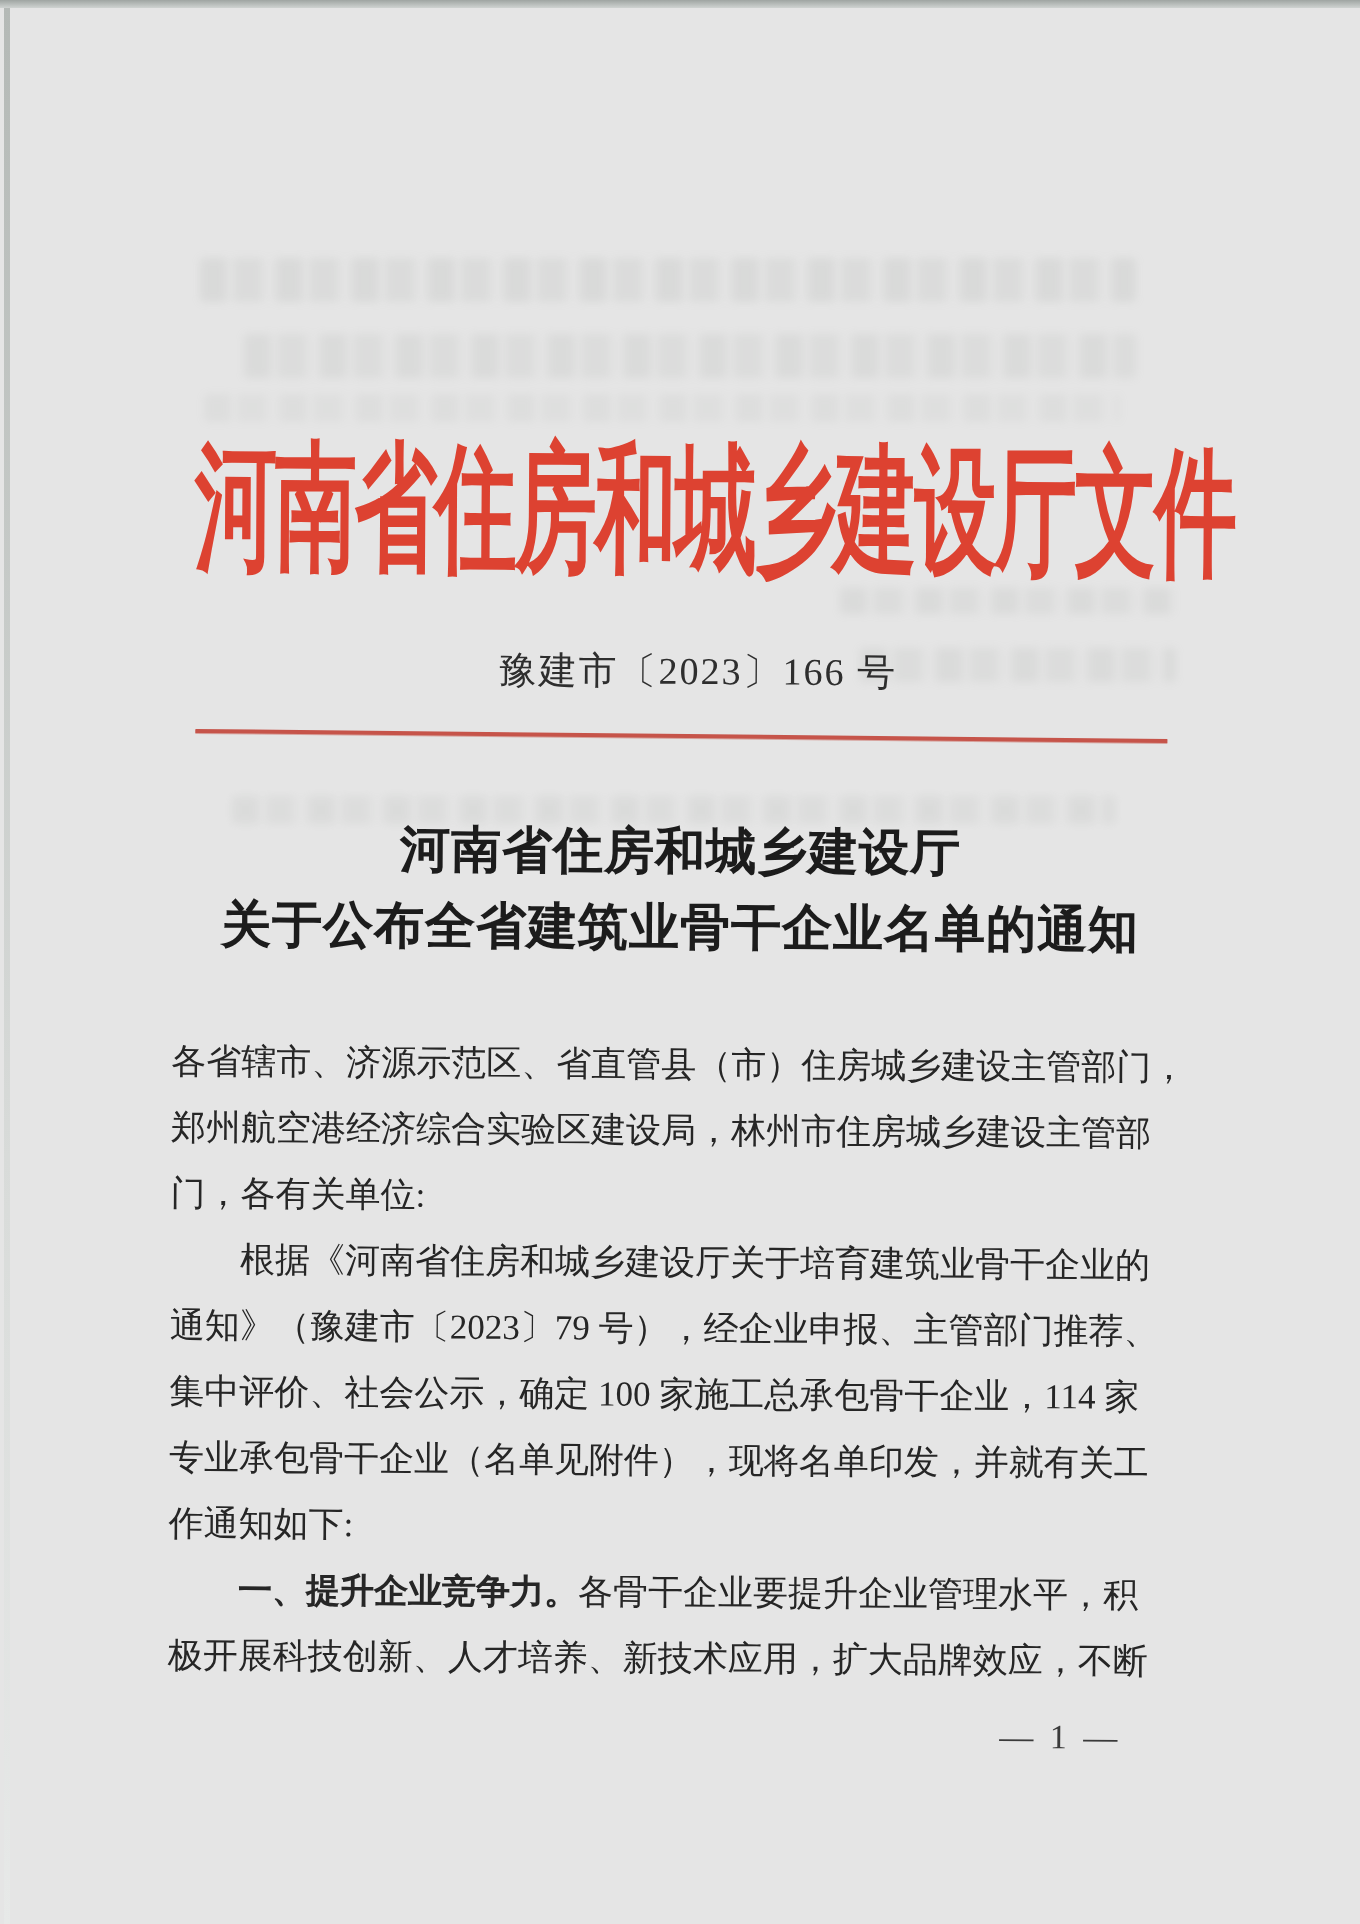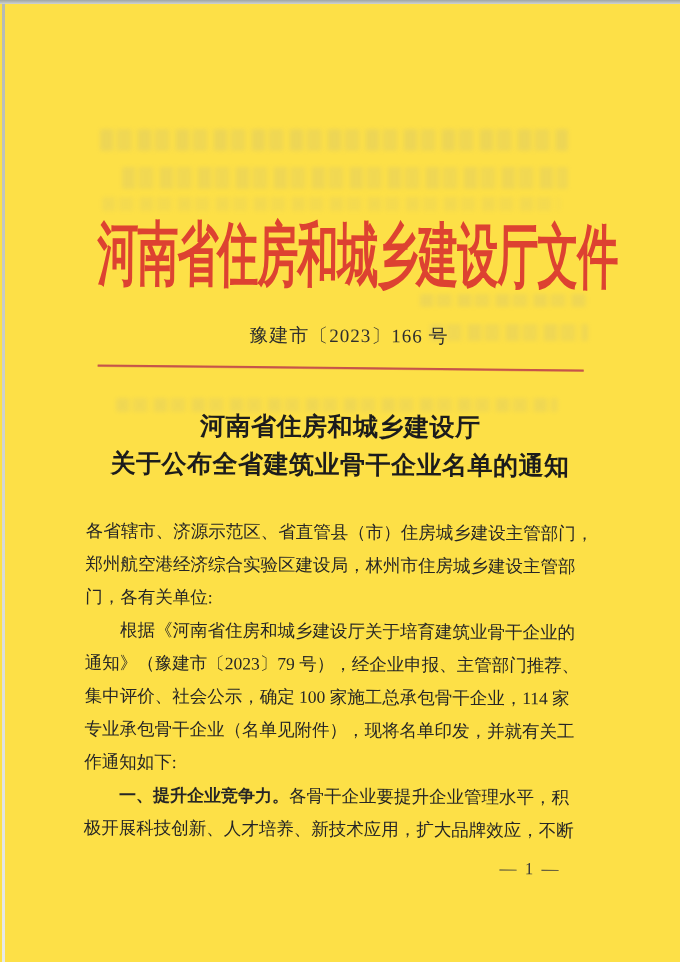--- a/index.html
+++ b/index.html
@@ -4,21 +4,21 @@
 <style>
   * { margin: 0; padding: 0; box-sizing: border-box; }
   html, body { background: #ffffff; }
   body {
     width: 680px; height: 962px;
     font-family: "Liberation Serif", "DejaVu Serif", serif;
     position: relative; overflow: hidden;
   }
   .page {
     position: absolute; inset: 0;
-    background: #fde047;
+    background: #e5e5e5;
     padding-left: 20px;
   }
   
   .edge-top {
     position: absolute; left: 0; top: 0; width: 680px; height: 4px;
     background: linear-gradient(#9fa5a2, #cfd3d1);
   }
   .edge-left {
     position: absolute; left: 2px; top: 4px; width: 3px; height: 958px;
     background: linear-gradient(#b4b9b6, #d8dbd9 60%, #e7e9e8);

